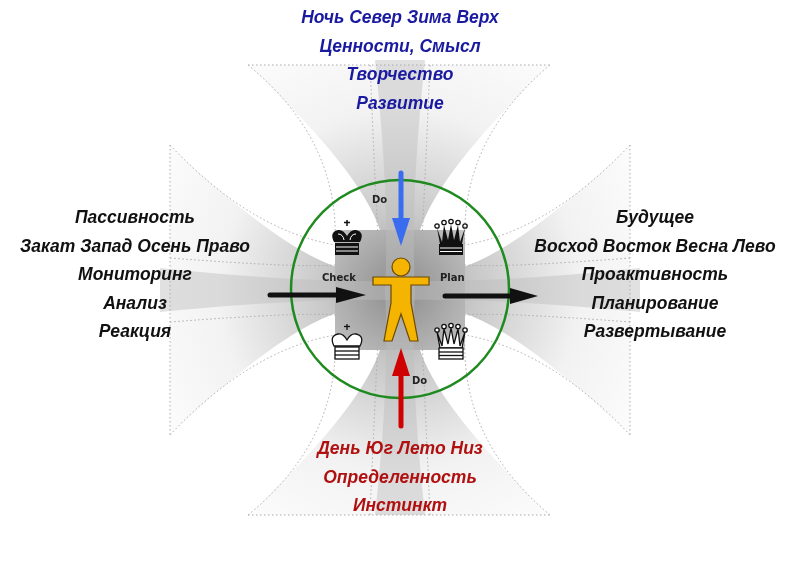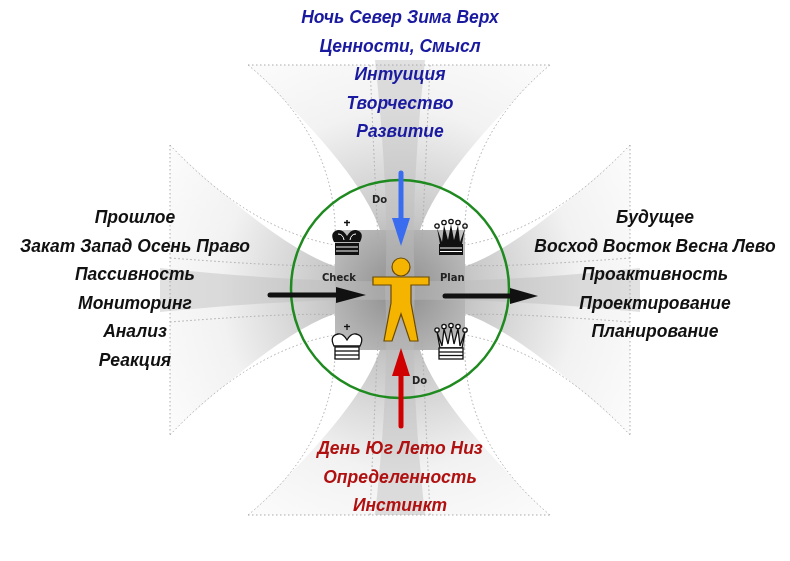--- a/index.html
+++ b/index.html
@@ -133,39 +133,37 @@
 </svg>
 
 <div class="lbl" style="left:372px;top:194px;">Do</div>
 <div class="lbl" style="left:412px;top:375px;">Do</div>
 <div class="lbl" style="left:322px;top:272px;">Check</div>
 <div class="lbl" style="left:440px;top:272px;">Plan</div>
 
 <div class="txt-block north">
   <div>Ночь Север Зима Верх</div>
   <div>Ценности, Смысл</div>
-  <div>Интуиция</div>
   <div>Творчество</div>
   <div>Развитие</div>
 </div>
 
 <div class="txt-block south">
   <div>День Юг Лето Низ</div>
   <div>Определенность</div>
   <div>Инстинкт</div>
 </div>
 
 <div class="txt-block west">
-  <div>Прошлое</div>
+  <div>Пассивность</div>
   <div>Закат Запад Осень Право</div>
-  <div>Пассивность</div>
   <div>Мониторинг</div>
   <div>Анализ</div>
   <div>Реакция</div>
 </div>
 
 <div class="txt-block east">
   <div>Будущее</div>
   <div>Восход Восток Весна Лево</div>
   <div>Проактивность</div>
-  <div>Проектирование</div>
   <div>Планирование</div>
+  <div>Развертывание</div>
 </div>
 
 </body></html>

